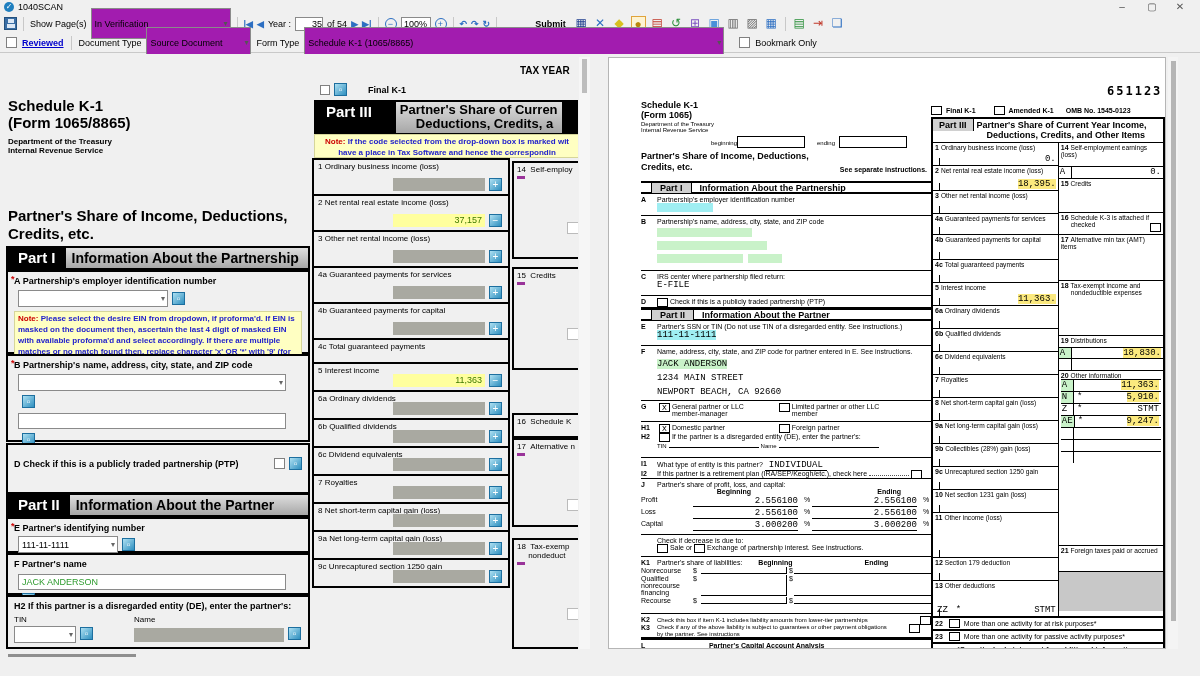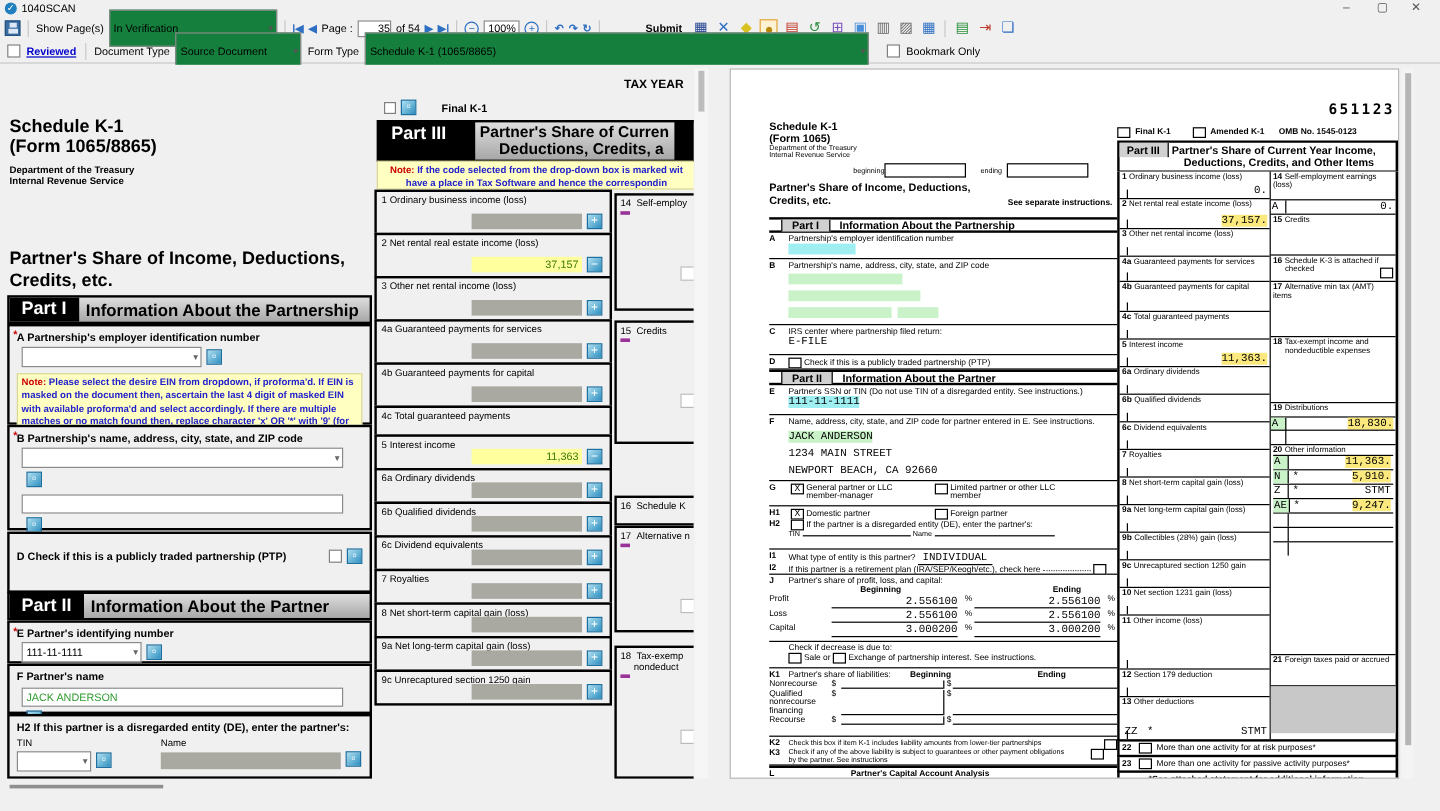--- a/index.html
+++ b/index.html
@@ -11,21 +11,21 @@
   .appicon { width:10px; height:10px; border-radius:50%; background:#1f7fbf; color:#fff; font-size:8px; line-height:10px; text-align:center; margin-right:4px; }
   .wctrl { position:absolute; top:1px; width:28px; height:12px; text-align:center; color:#555; font-size:10px; line-height:12px; }
   #btn-min { right:64px; } #btn-max { right:34px; } #btn-close { right:6px; }
 
   #toolbar { position:absolute; left:0; top:14px; width:1200px; height:19px; display:flex; align-items:center; gap:4px; padding:0 4px; font-size:9px; }
   #toolbar2 { position:absolute; left:0; top:33px; width:1200px; height:20px; display:flex; align-items:center; gap:5px; padding:0 6px; font-size:9px; border-bottom:1px solid #c9c9c9; }
   .sep { width:1px; height:14px; background:#c8c8c8; margin:0 2px; }
   .floppy { width:13px; height:13px; background:#3a6ea5; border:1px solid #24517e; position:relative; }
   .floppy::before { content:""; position:absolute; left:3px; top:1px; width:6px; height:4px; background:#dce8f5; }
   .floppy::after { content:""; position:absolute; left:2px; bottom:1px; width:8px; height:4px; background:#dce8f5; }
-  .uisel { background:#15803d; border:1px solid #8a8a8a; height:31px; display:inline-flex; align-items:center; padding:0 14px 0 3px; position:relative; font-size:9px; }
+  .uisel { background:#a21caf; border:1px solid #8a8a8a; height:31px; display:inline-flex; align-items:center; padding:0 14px 0 3px; position:relative; font-size:9px; }
   .uisel::after { content:"\25BE"; position:absolute; right:2px; color:#555; font-size:8px; }
   .navic { color:#2d6fc2; font-size:9px; font-weight:bold; cursor:default; }
   .uiinput { width:28px; height:14px; border:1px solid #8a8a8a; background:#fff; font-size:9px; text-align:right; font-family:"Liberation Sans",sans-serif; }
   .zoomin { width:30px; text-align:center; }
   .circbtn { width:12px; height:12px; border-radius:50%; border:1px solid #2d6fc2; color:#2d6fc2; font-size:9px; line-height:10px; text-align:center; }
   .submitbtn { font-weight:bold; font-size:9px; padding:1px 4px;margin-left:28px; }
   .tbi { width:15px; height:15px; font-size:12px; line-height:15px; text-align:center; display:inline-block; }
   .tbi.boxed { border:1px solid #e0a43c; background:#fdf3d2; }
   [data-name="verify-grid-icon"]   { color:#203f8f; }
   [data-name="delete-page-icon"]   { color:#2d6fc2; }
@@ -157,21 +157,21 @@
 </div>
 
 <div id="toolbar" data-name="main-toolbar">
   <span class="floppy" data-name="save-icon"></span>
   <span class="sep" data-name="separator"></span>
   <span data-name="show-pages-label">Show Page(s)</span>
   <span class="uisel" style="width:140px;" data-name="show-pages-select">In Verification</span>
   <span class="sep" data-name="separator"></span>
   <span class="navic" data-name="first-page-button">|◀</span>
   <span class="navic" data-name="prev-page-button">◀</span>
-  <span data-name="page-label">Page :</span>
+  <span data-name="page-label">Year :</span>
   <input class="uiinput" data-name="page-input" value="35" style="">
   <span data-name="page-total">of 54</span>
   <span class="navic" data-name="next-page-button">▶</span>
   <span class="navic" data-name="last-page-button">▶|</span>
   <span class="sep" data-name="separator"></span>
   <span class="circbtn" data-name="zoom-out-icon">−</span>
   <input class="uiinput zoomin" data-name="zoom-input" value="100%" style="">
   <span class="circbtn" data-name="zoom-in-icon">+</span>
   <span class="sep" data-name="separator"></span>
   <span class="navic" data-name="rotate-left-icon">↶</span>
@@ -670,21 +670,21 @@
 
             <div class="drow" data-name="doc-k1-line">
               <span class="dr-num">1</span><span class="dr-label">Ordinary business income (loss)</span>
               <span class="dr-tick"></span>
               <div class="dr-val"><span class="dr-code"></span><span class="dr-star"></span><span>0.</span></div>
             </div>
 
             <div class="drow" data-name="doc-k1-line">
               <span class="dr-num">2</span><span class="dr-label">Net rental real estate income (loss)</span>
               <span class="dr-tick"></span>
-              <div class="dr-val"><span class="dr-code"></span><span class="dr-star"></span><span class="hl-y">37,157.</span></div>
+              <div class="dr-val"><span class="dr-code"></span><span class="dr-star"></span><span class="hl-y">18,395.</span></div>
             </div>
 
             <div class="drow" data-name="doc-k1-line">
               <span class="dr-num">3</span><span class="dr-label">Other net rental income (loss)</span>
               <span class="dr-tick"></span>
               <div class="dr-val"><span class="dr-code"></span><span class="dr-star"></span><span></span></div>
             </div>
 
             <div class="drow" data-name="doc-k1-line">
               <span class="dr-num">4a</span><span class="dr-label">Guaranteed payments for services</span>

